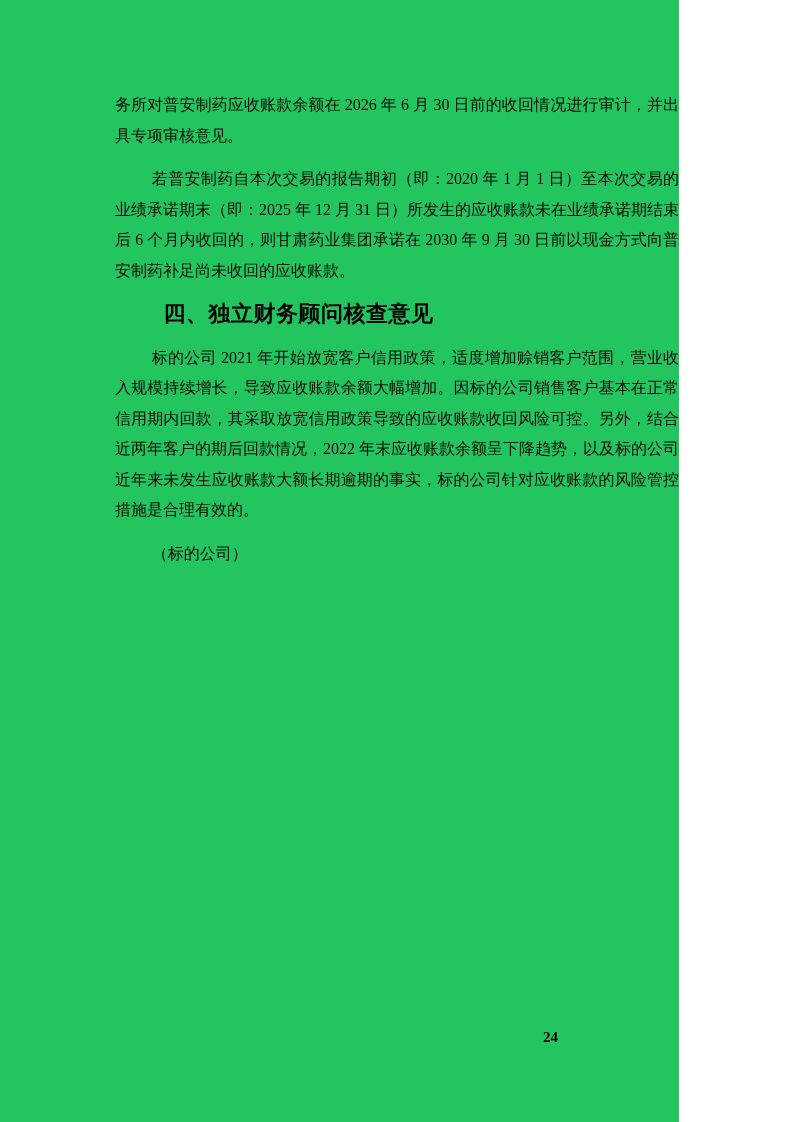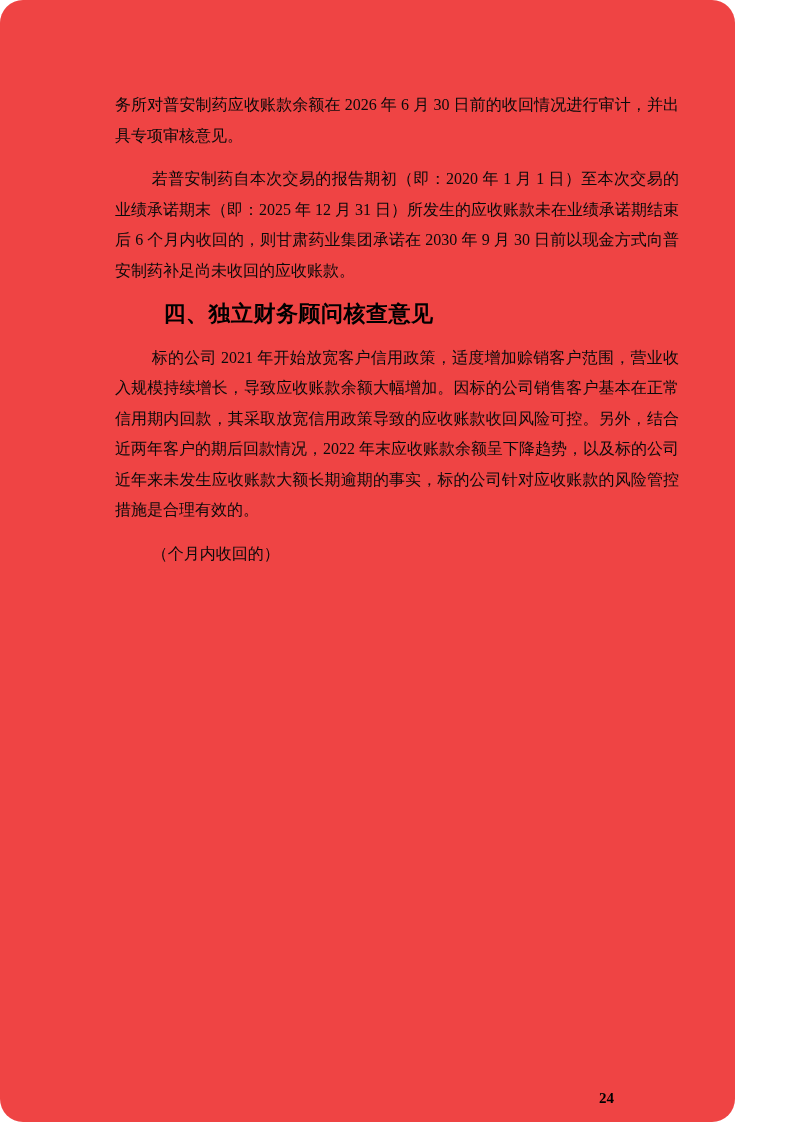--- a/index.html
+++ b/index.html
@@ -2,26 +2,25 @@
 <html lang="zh"><head>
 <meta charset="utf-8">
 <style>
   html, body {
     margin: 0;
     padding: 0;
     background: #ffffff;
   }
   .page {
     position: relative;
-    width: 735px;
+    width: 679px;
     height: 1122px;
-    background: #ef4444;
+    background: #22c55e;
     color: #000000;
     overflow: hidden;
-    border-radius: 23px;
   }
   .content {
     position: absolute;
     left: 115px;
     top: 90px;
     width: 564px;
     font-family: "Liberation Serif", "DejaVu Serif", serif;
     font-size: 16px;
     color: #0a0a0a;
   }
@@ -40,33 +39,33 @@
     font-size: 22px;
     font-weight: bold;
     line-height: 30.5px;
     margin: 9px 0 13px 0;
     text-indent: 2.2em;
     letter-spacing: 0.5px;
     color: #000000;
   }
   .page-number {
     position: absolute;
-    top: 1090px;
+    top: 1029px;
     right: 121px;
     font-family: "Liberation Serif", "DejaVu Serif", serif;
     font-size: 15px;
     font-weight: bold;
     color: #000000;
   }
 </style>
 </head>
 <body>
 
 <div class="page">
   <div class="content">
     <p class="no-indent">务所对普安制药应收账款余额在 2026 年 6 月 30 日前的收回情况进行审计，并出具专项审核意见。</p>
     <p>若普安制药自本次交易的报告期初（即：2020 年 1 月 1 日）至本次交易的业绩承诺期末（即：2025 年 12 月 31 日）所发生的应收账款未在业绩承诺期结束后 6 个月内收回的，则甘肃药业集团承诺在 2030 年 9 月 30 日前以现金方式向普安制药补足尚未收回的应收账款。</p>
     <h2 class="section-heading">四、独立财务顾问核查意见</h2>
     <p>标的公司 2021 年开始放宽客户信用政策，适度增加赊销客户范围，营业收入规模持续增长，导致应收账款余额大幅增加。因标的公司销售客户基本在正常信用期内回款，其采取放宽信用政策导致的应收账款收回风险可控。另外，结合近两年客户的期后回款情况，2022 年末应收账款余额呈下降趋势，以及标的公司近年来未发生应收账款大额长期逾期的事实，标的公司针对应收账款的风险管控措施是合理有效的。</p>
-    <p>（个月内收回的）</p>
+    <p>（标的公司）</p>
   </div>
   <div class="page-number">24</div>
 </div>
 
 </body></html>

